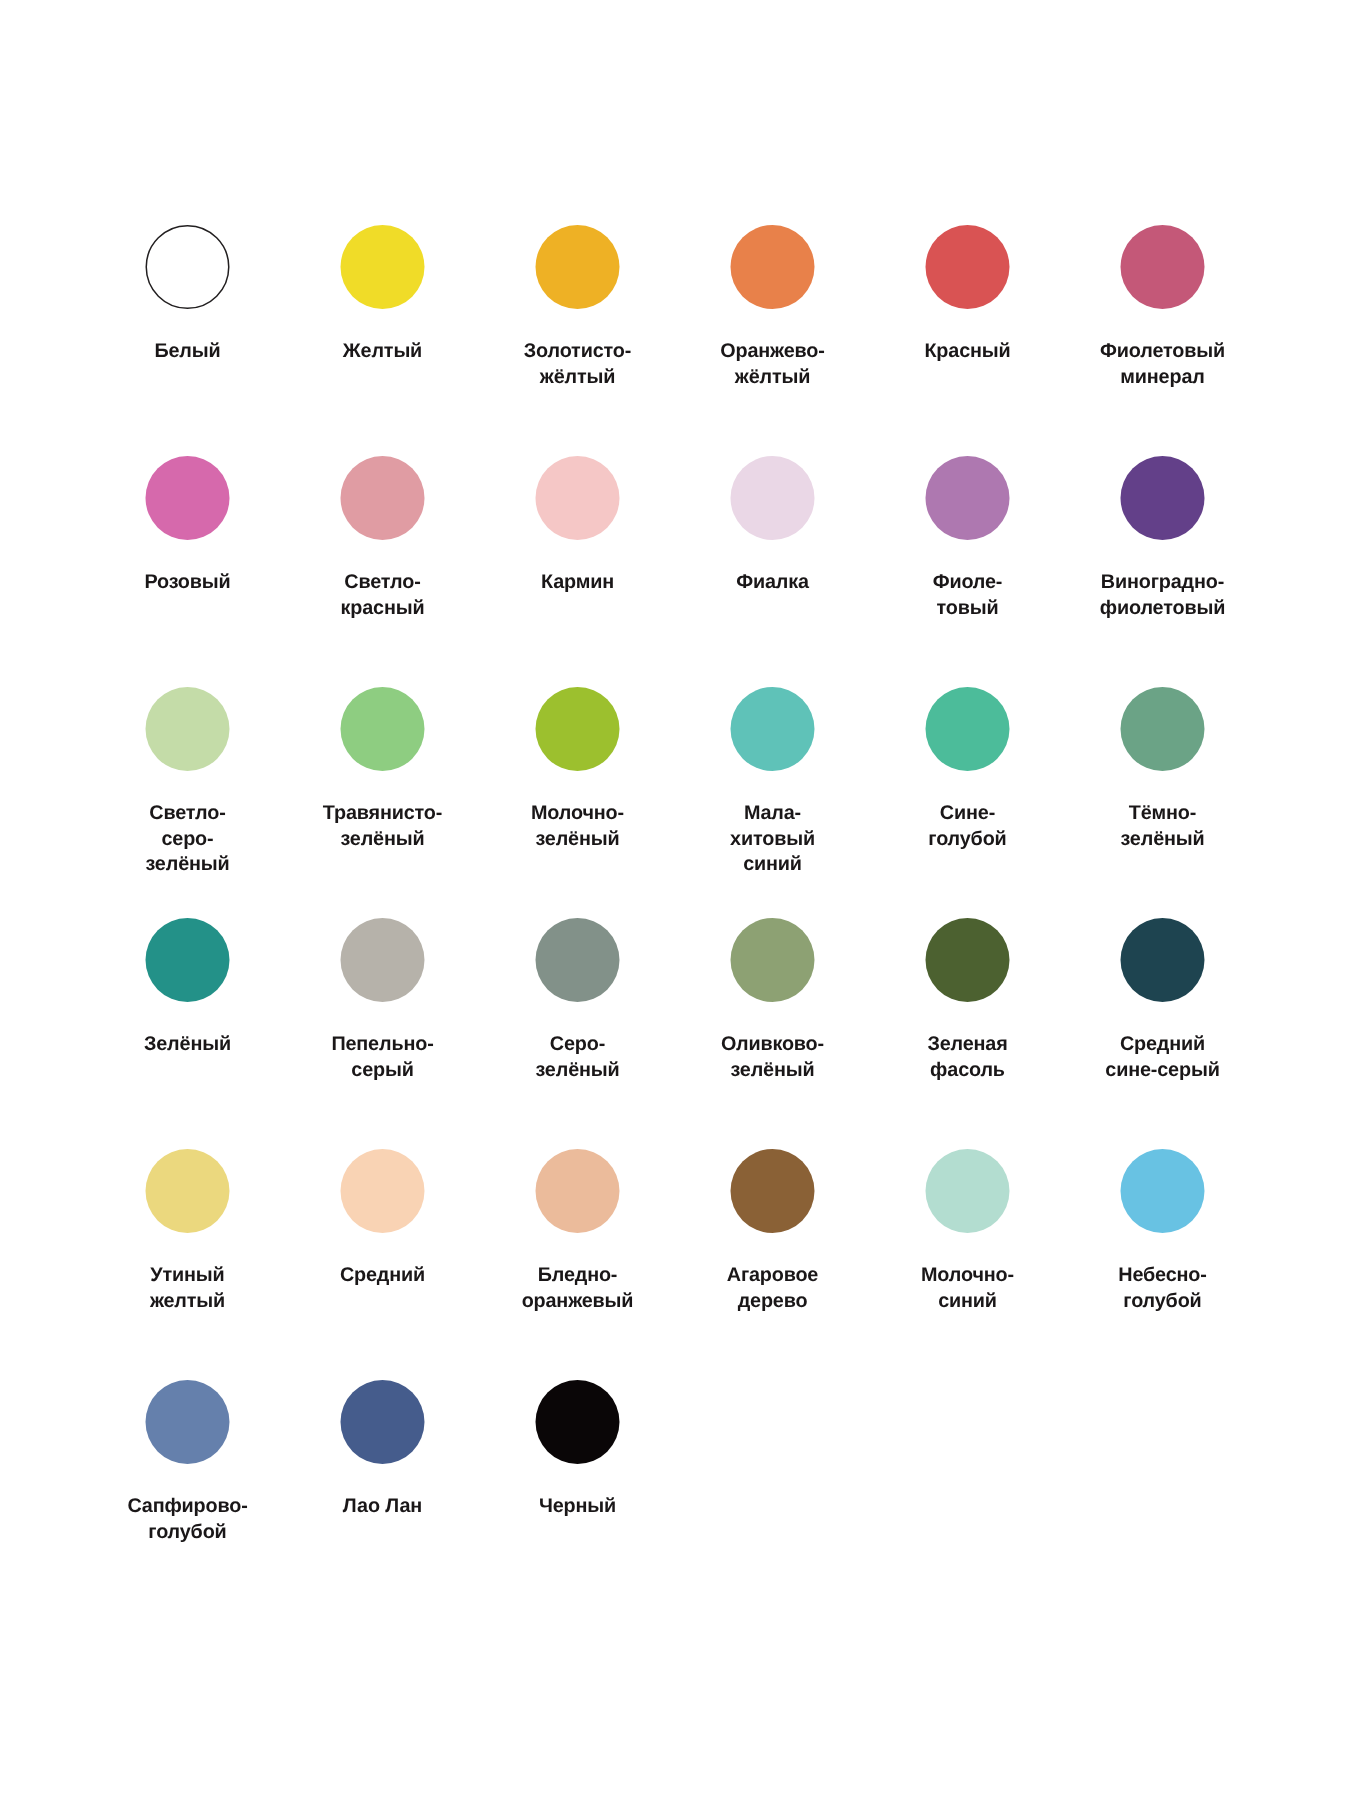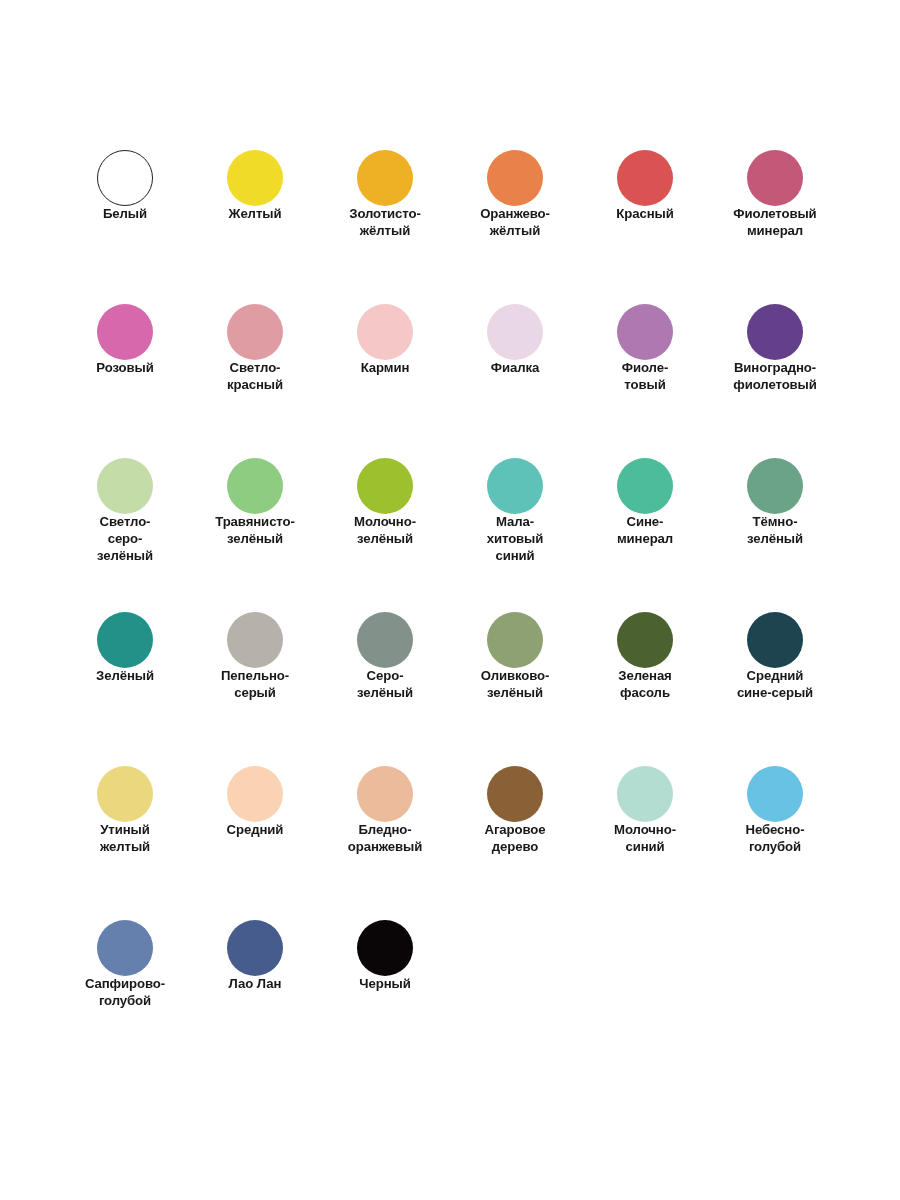--- a/index.html
+++ b/index.html
@@ -44,21 +44,21 @@
     border-radius: 50%;
     box-sizing: border-box;
     flex: 0 0 auto;
   }
 
   .swatch-dot.outlined {
     border: 1px solid #221f20;
   }
 
   .swatch-label {
-    margin-top: 0;
+    margin-top: 20px;
     font-size: 13.2px;
     font-weight: bold;
     line-height: 1.28;
     color: #1a1718;
     text-align: center;
     letter-spacing: -0.1px;
     white-space: pre-line;
     max-width: 132px;
     word-break: break-word;
   }
@@ -140,21 +140,21 @@
       </div>
       <div class="swatch-cell">
         <div class="swatch-dot" style="background-color: rgb(95, 194, 184);"></div>
         <div class="swatch-label">Мала-
 хитовый
 синий</div>
       </div>
       <div class="swatch-cell">
         <div class="swatch-dot" style="background-color: rgb(76, 188, 154);"></div>
         <div class="swatch-label">Сине-
-минерал</div>
+голубой</div>
       </div>
       <div class="swatch-cell">
         <div class="swatch-dot" style="background-color: rgb(107, 163, 134);"></div>
         <div class="swatch-label">Тёмно-
 зелёный</div>
       </div>
       <div class="swatch-cell">
         <div class="swatch-dot" style="background-color: rgb(35, 145, 136);"></div>
         <div class="swatch-label">Зелёный</div>
       </div>

